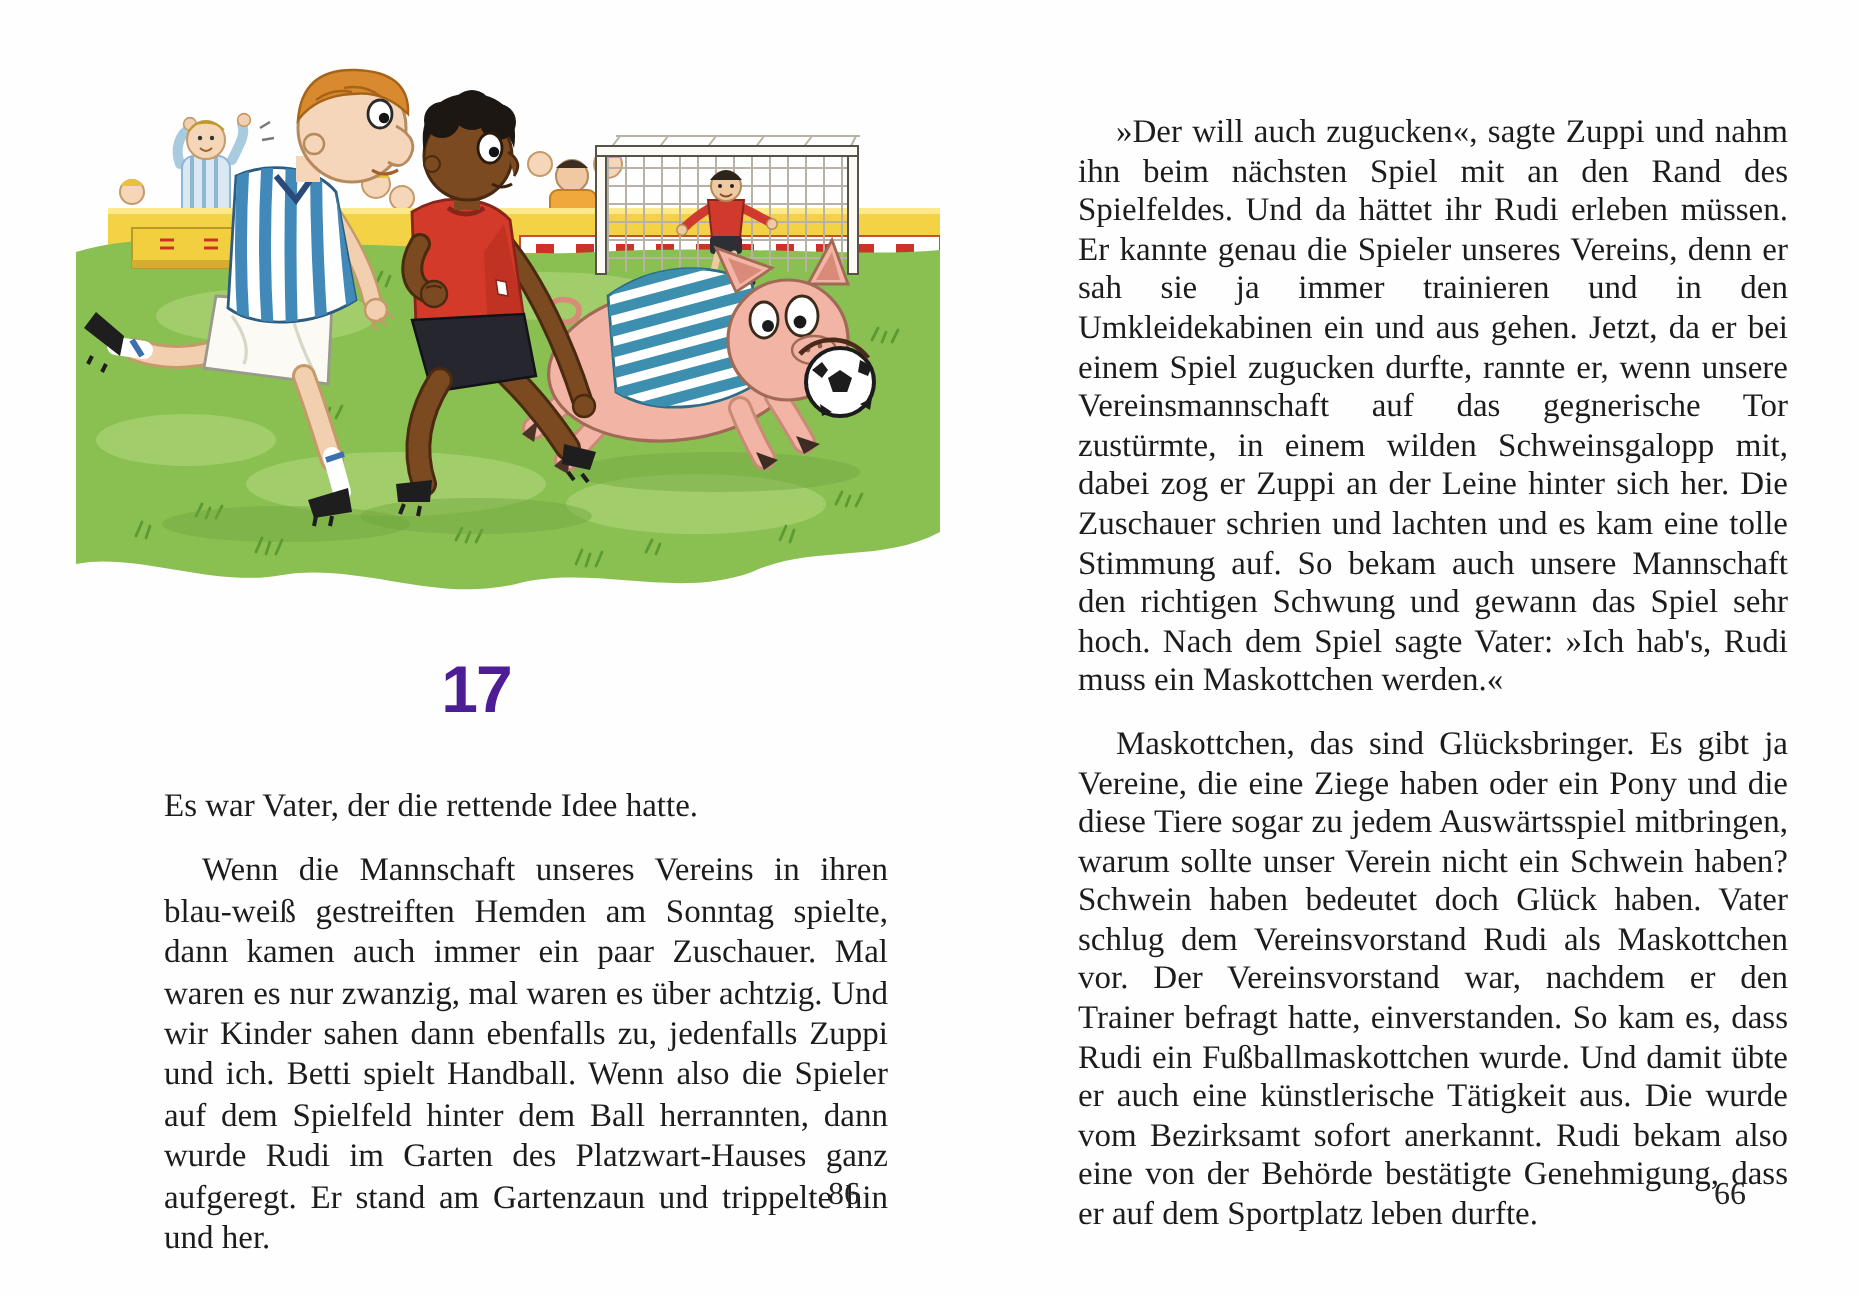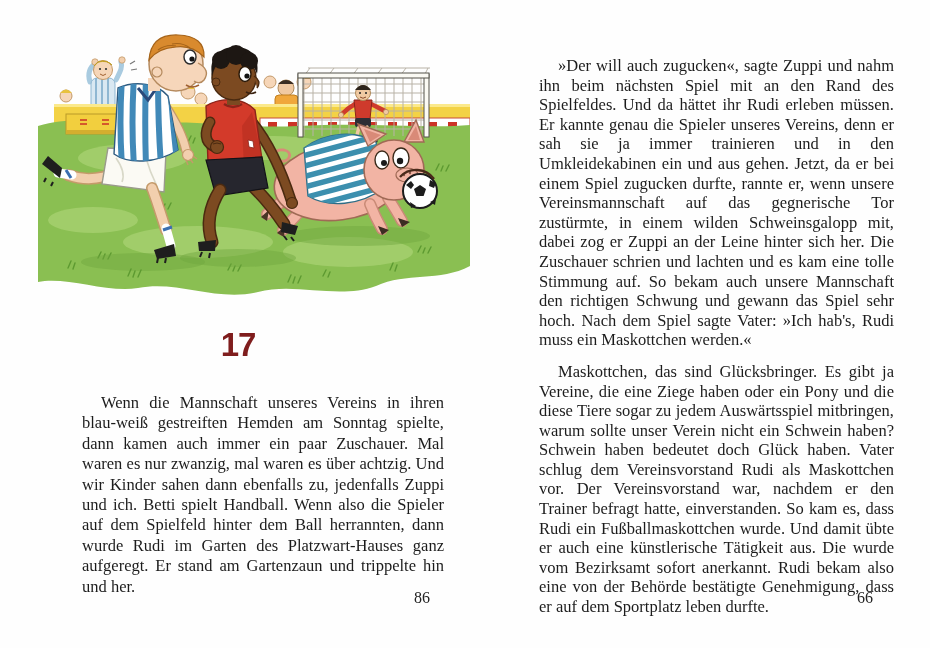--- a/index.html
+++ b/index.html
@@ -4,21 +4,21 @@
 <style>
   html,body{margin:0;padding:0;}
   body{
     width:930px;height:648px;position:relative;background:#fefefe;
     font-family:"Liberation Serif",serif;color:#1c1c1c;overflow:hidden;
   }
   .illustration{position:absolute;left:38px;top:30px;width:432px;height:282px;}
   .chapter-number{
     position:absolute;left:70px;top:326px;width:336px;text-align:center;
     font-family:"Liberation Sans",sans-serif;font-weight:800;font-size:33px;
-    letter-spacing:-1px;color:#7f1d1d;
+    letter-spacing:-1px;color:#4c1d95;
   }
   .body-text{position:absolute;text-align:justify;hyphens:manual;}
   .body-text p{margin:12px;}
   .body-text p.indent{text-indent:19px;}
   .left-text{left:70px;top:381px;width:386px;font-size:16.5px;line-height:20.4px;}
   .right-text{left:527px;top:44px;width:379px;font-size:16.5px;line-height:19.6px;}
   .page-number{position:absolute;top:589px;font-size:16px;text-align:right;color:#232323;}
   .page-number.left{left:70px;width:360px;}
   .page-number.right{left:527px;width:346px;}
 </style>
@@ -298,20 +298,21 @@
     <path d="M90,246 l3,-7 M95,247 l2,-6 M100,247 l3,-7"></path>
     <path d="M250,252 l3,-7 M255,253 l2,-6 M260,253 l3,-7"></path>
     <path d="M352,240 l3,-7 M357,241 l2,-6"></path>
     <path d="M30,238 l3,-7 M35,239 l2,-6"></path>
   </g>
 </svg>
 
 <div>
   <div class="chapter-number">17</div>
   <div class="body-text left-text">
+    <p>Es war Vater, der die rettende Idee hatte.</p>
     <p class="indent">Wenn die Mannschaft unseres Vereins in ihren blau-weiß gestreiften Hemden am Sonntag spielte, dann kamen auch immer ein paar Zuschauer. Mal waren es nur zwanzig, mal waren es über achtzig. Und wir Kin­der sahen dann ebenfalls zu, jedenfalls Zuppi und ich. Betti spielt Handball. Wenn also die Spieler auf dem Spielfeld hinter dem Ball herrannten, dann wurde Rudi im Garten des Platzwart-Hauses ganz aufgeregt. Er stand am Gartenzaun und trippelte hin und her.</p>
   </div>
   <div class="page-number left">86</div>
 </div>
 
 <div>
   <div class="body-text right-text">
     <p class="indent">»Der will auch zugucken«, sagte Zuppi und nahm ihn beim nächsten Spiel mit an den Rand des Spielfel­des. Und da hättet ihr Rudi erleben müssen. Er kannte genau die Spieler unseres Vereins, denn er sah sie ja immer trainieren und in den Umkleidekabinen ein und aus gehen. Jetzt, da er bei einem Spiel zugucken durfte, rannte er, wenn unsere Vereinsmannschaft auf das gegnerische Tor zustürmte, in einem wilden Schweins­galopp mit, dabei zog er Zuppi an der Leine hinter sich her. Die Zuschauer schrien und lachten und es kam eine tolle Stimmung auf. So bekam auch unsere Mannschaft den richtigen Schwung und gewann das Spiel sehr hoch. Nach dem Spiel sagte Vater: »Ich hab's, Rudi muss ein Maskottchen werden.«</p>
     <p class="indent">Maskottchen, das sind Glücksbringer. Es gibt ja Vereine, die eine Ziege haben oder ein Pony und die diese Tiere sogar zu jedem Auswärtsspiel mitbringen, warum sollte unser Verein nicht ein Schwein haben? Schwein haben bedeutet doch Glück haben. Vater schlug dem Vereinsvorstand Rudi als Maskottchen vor. Der Vereinsvorstand war, nachdem er den Trainer befragt hatte, einverstanden. So kam es, dass Rudi ein Fußballmaskottchen wurde. Und damit übte er auch eine künstlerische Tätigkeit aus. Die wurde vom Be­zirksamt sofort anerkannt. Rudi bekam also eine von der Behörde bestätigte Genehmigung, dass er auf dem Sportplatz leben durfte.</p>
   </div>

